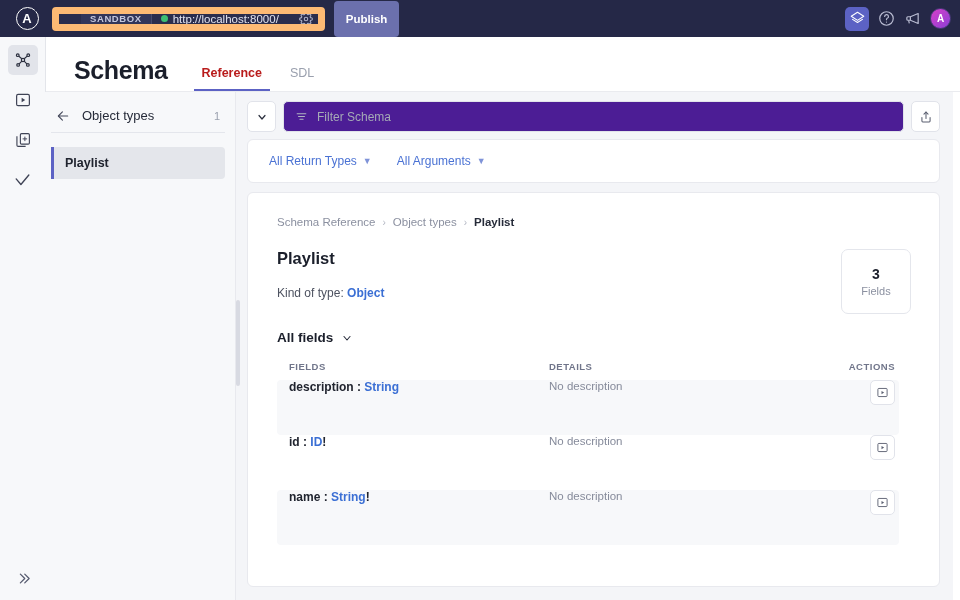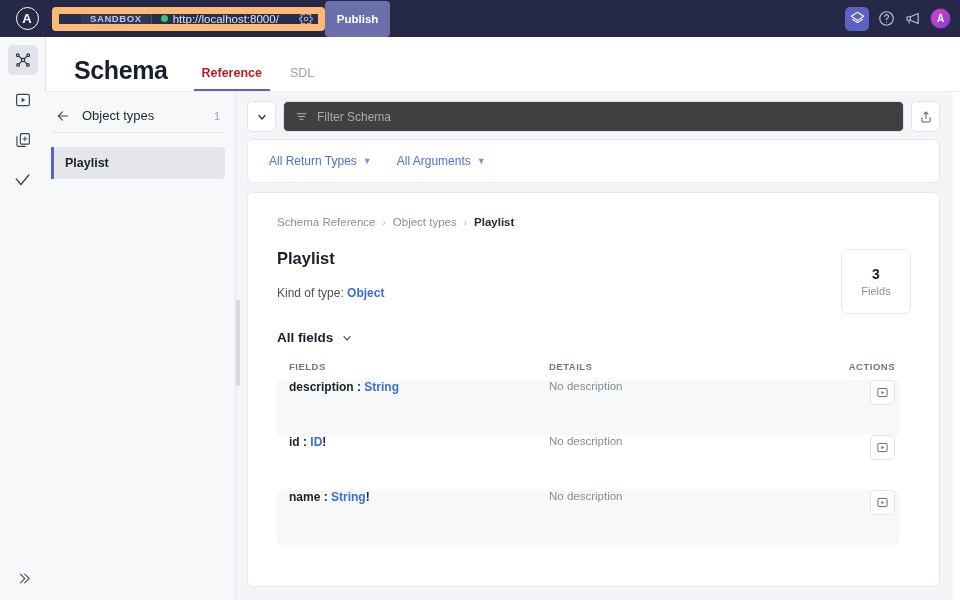--- a/index.html
+++ b/index.html
@@ -42,21 +42,21 @@
     color: #c5c8de; padding: 0 9px; height: 100%;
     display: flex; align-items: center;
     border-right: 1px solid #474b6e;
     background: #32365a;
   }
   .url-area { display: flex; align-items: center; padding: 0 6px 0 9px; gap: 5px; }
   .status-dot { width: 7px; height: 7px; border-radius: 50%; background: #3dbf73; }
   .url-text { font-size: 11.5px; color: #e2e4f0; }
   .gear-btn { display: flex; align-items: center; padding: 0 5px 0 14px; cursor: pointer; }
   .publish-btn {
-    height: 23px; padding: 18px 12px;
+    margin-left: 9px; height: 23px; padding: 18px 12px;
     background: #6b70ad; color: #ffffff;
     border-radius: 4px; font-size: 11.5px; font-weight: bold;
     display: flex; align-items: center; cursor: pointer;
   }
   .topbar-right {
     position: absolute; right: 9px; top: 0; height: 100%;
     display: flex; align-items: center; gap: 9px;
   }
   .tb-icon { display: flex; align-items: center; justify-content: center; cursor: pointer; }
   .tb-icon.boxed {
@@ -144,21 +144,21 @@
   
   .right-panel { flex: 1; padding: 9px 13px 0 11px; overflow: hidden; }
   .filter-row { display: flex; align-items: center; gap: 7px; }
   .icon-box {
     width: 29px; height: 31px; background: #ffffff;
     border: 1px solid #e1e3ea; border-radius: 5px;
     display: flex; align-items: center; justify-content: center;
     cursor: pointer; color: #3f4355; flex-shrink: 0;
   }
   .filter-input {
-    flex: 1; height: 31px; background: #404040;
+    flex: 1; height: 31px; background: #4c1d95;
     border: 1px solid #e1e3ea; border-radius: 5px;
     display: flex; align-items: center; gap: 9px; padding: 0 11px;
     cursor: text;
   }
   .filter-ph { font-size: 12px; color: #a5aab6; }
   .dropdown-bar {
     margin-top: 7px; height: 44px; background: #ffffff;
     border: 1px solid #e8e9ee; border-radius: 6px;
     display: flex; align-items: center; padding-left: 21px; gap: 25px;
   }

